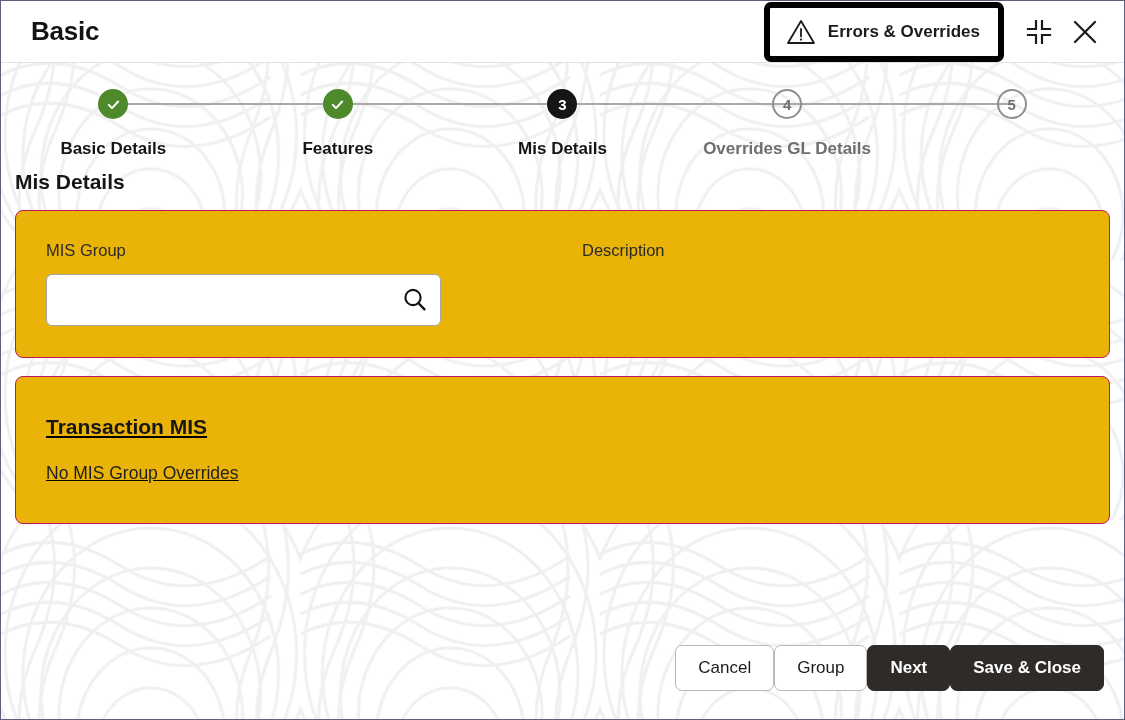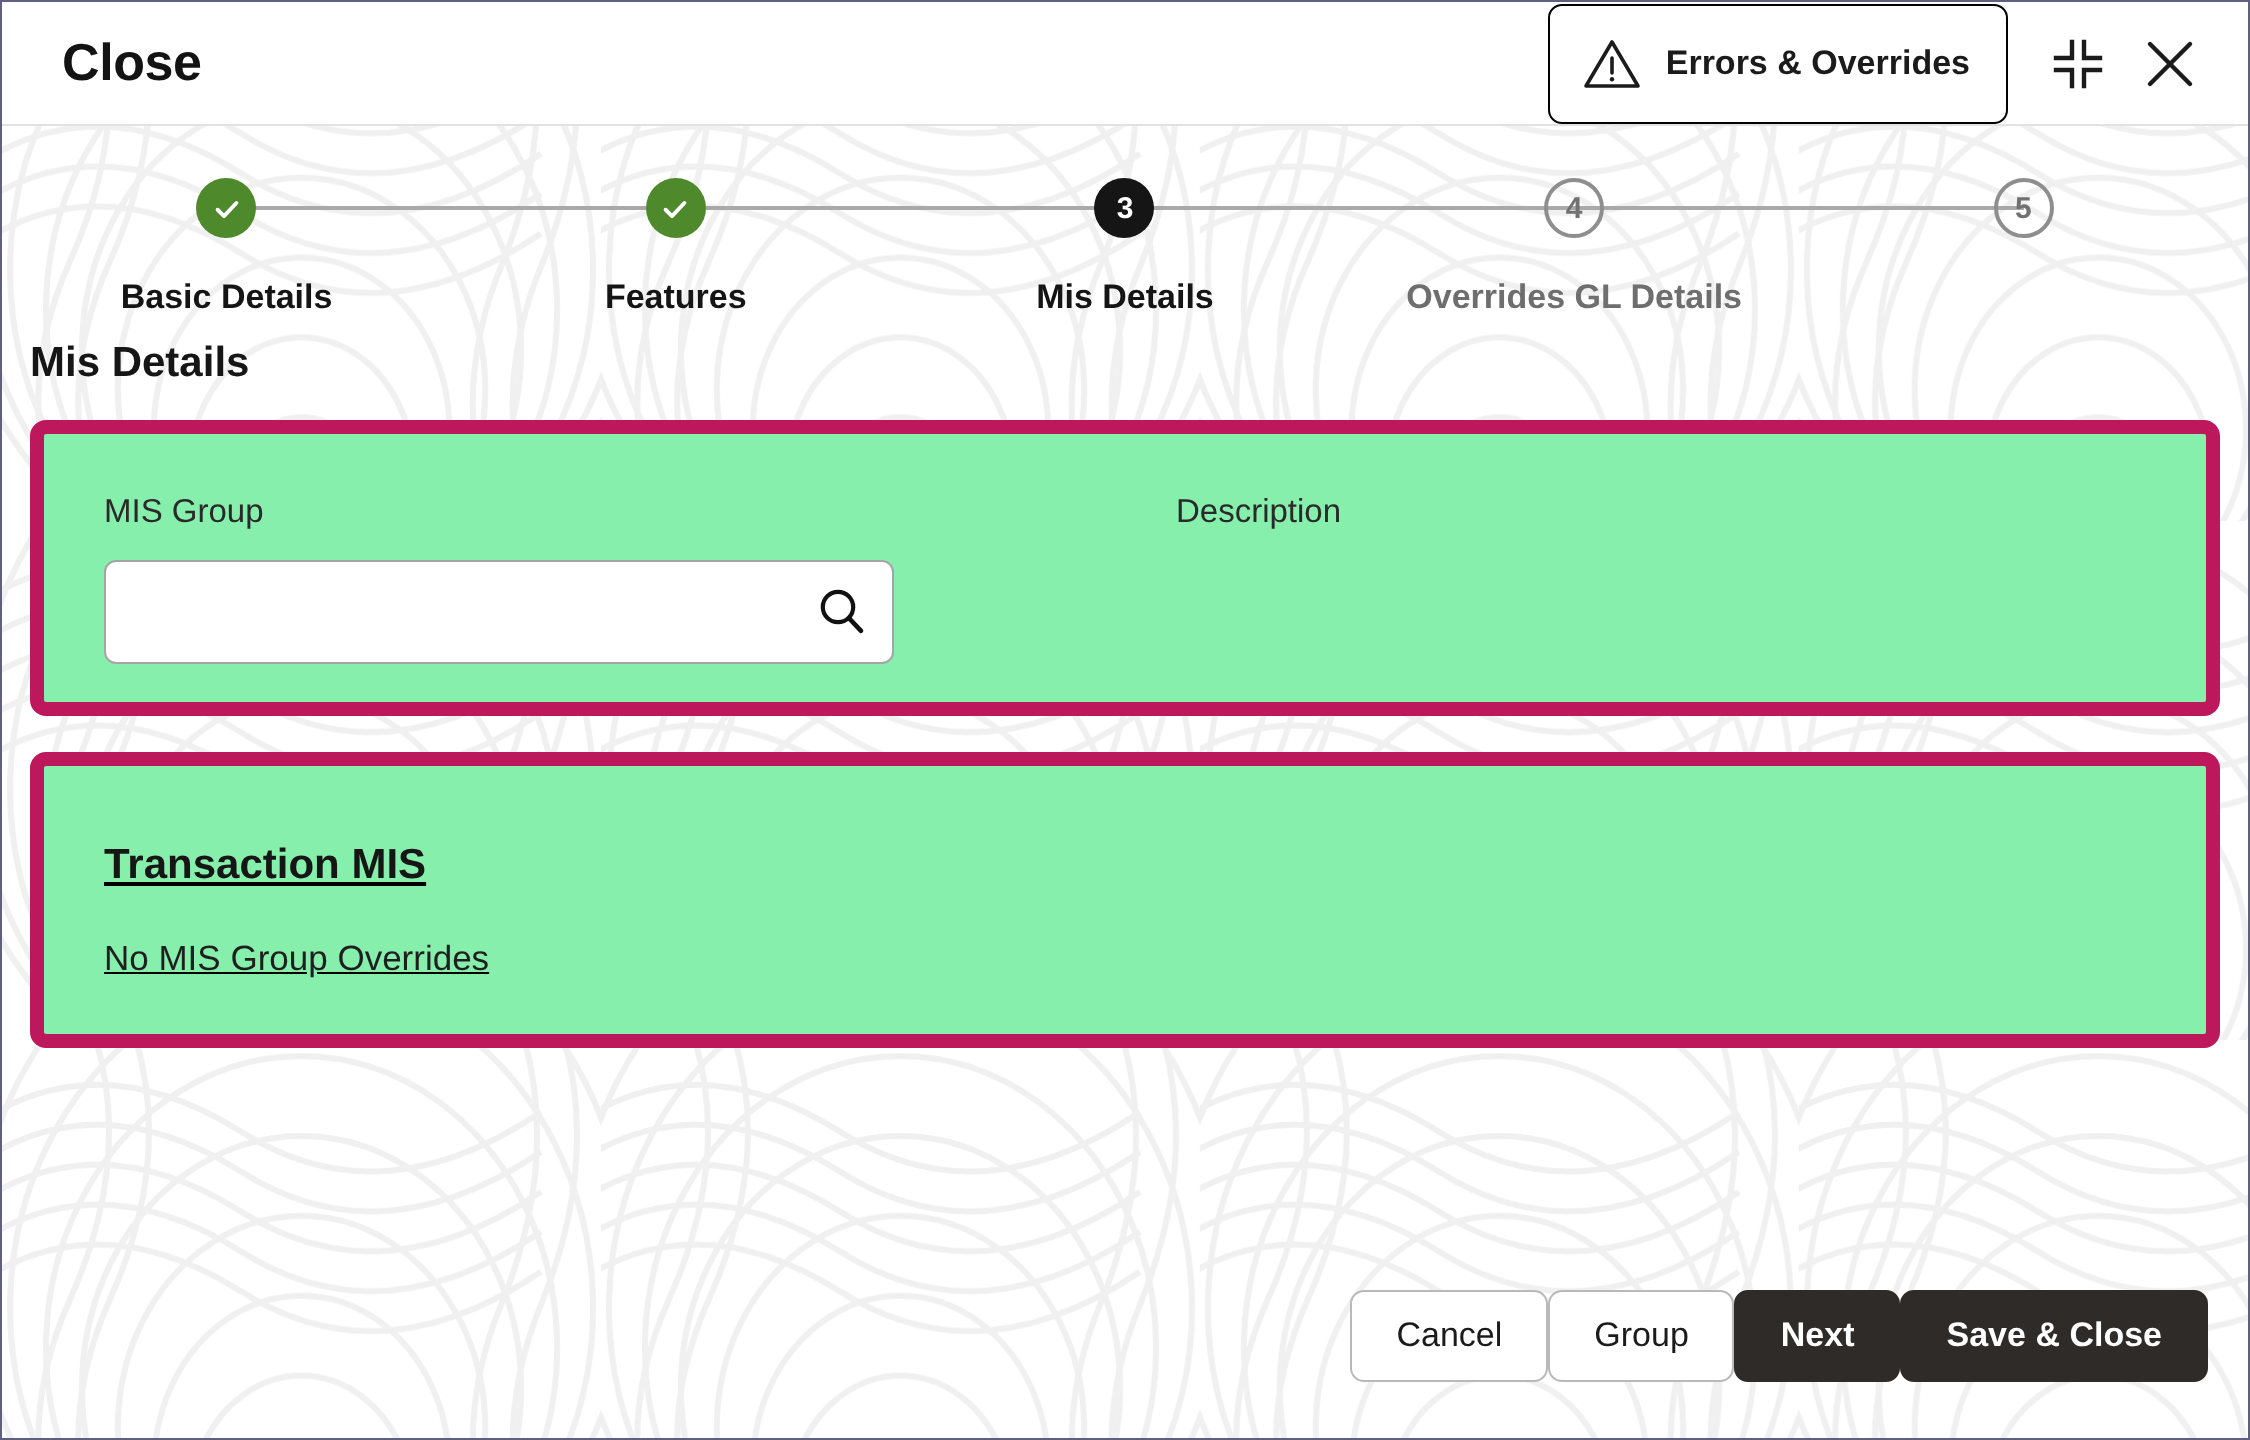--- a/index.html
+++ b/index.html
@@ -49,21 +49,21 @@
     color: #131313;
     letter-spacing: -0.2px;
     flex: 1 1 auto;
   }
   .errors-btn {
     display: flex;
     align-items: center;
     gap: 12px;
     height: 60px;
     padding: 0 18px 0 16px;
-    border: 1px solid #000000;
+    border: 6px solid #000000;
     border-radius: 7px;
     background: #ffffff;
     cursor: pointer;
   }
   .errors-btn-label {
     font-size: 17px;
     font-weight: bold;
     color: #1b1b1b;
     white-space: nowrap;
   }
@@ -165,22 +165,22 @@
   .cards {
     position: relative;
     z-index: 2;
     flex: 1 1 auto;
     display: flex;
     flex-direction: column;
     padding: 0 14px 0 14px;
     gap: 18px;
   }
   .card {
-    background: #86efac;
-    border: 7px solid #be185d;
+    background: #eab308;
+    border: 1px solid #be185d;
     border-radius: 8px;
   }
   .card.mis-group { height: 148px; padding: 30px 30px 0 30px; }
   .card.transaction { height: 148px; padding: 38px 30px 0 30px; text-decoration: underline; }
 
   .field-row { display: flex; }
   .field-col { display: flex; flex-direction: column; }
   .field-col.mis { width: 536px; }
   .field-label {
     font-size: 16.5px;
@@ -294,21 +294,21 @@
           <path d="M60 -20 q 30 70 -6 150 q -36 80 10 160"></path>
           <path d="M255 -20 q 28 70 -4 150 q -34 80 8 160"></path>
           <path d="M275 -20 q 28 70 -4 150 q -34 80 8 160"></path>
         </g>
       </pattern>
     </defs>
     <rect width="1125" height="720" fill="url(#fp)"></rect>
   </svg>
 
   <div class="header">
-    <div class="header-title">Close</div>
+    <div class="header-title">Basic</div>
 
     <div class="errors-btn">
       <span style="display:flex;">
         <svg width="30" height="27" viewBox="0 0 30 27" fill="none" aria-hidden="true">
           <path d="M15 3 L28 25 L2 25 Z" stroke="#1b1b1b" stroke-width="1.8" stroke-linejoin="round" fill="none"></path>
           <line x1="15" y1="11" x2="15" y2="18.5" stroke="#1b1b1b" stroke-width="1.8" stroke-linecap="round"></line>
           <circle cx="15" cy="21.6" r="1.1" fill="#1b1b1b"></circle>
         </svg>
       </span>
       <span class="errors-btn-label">Errors &amp; Overrides</span>

